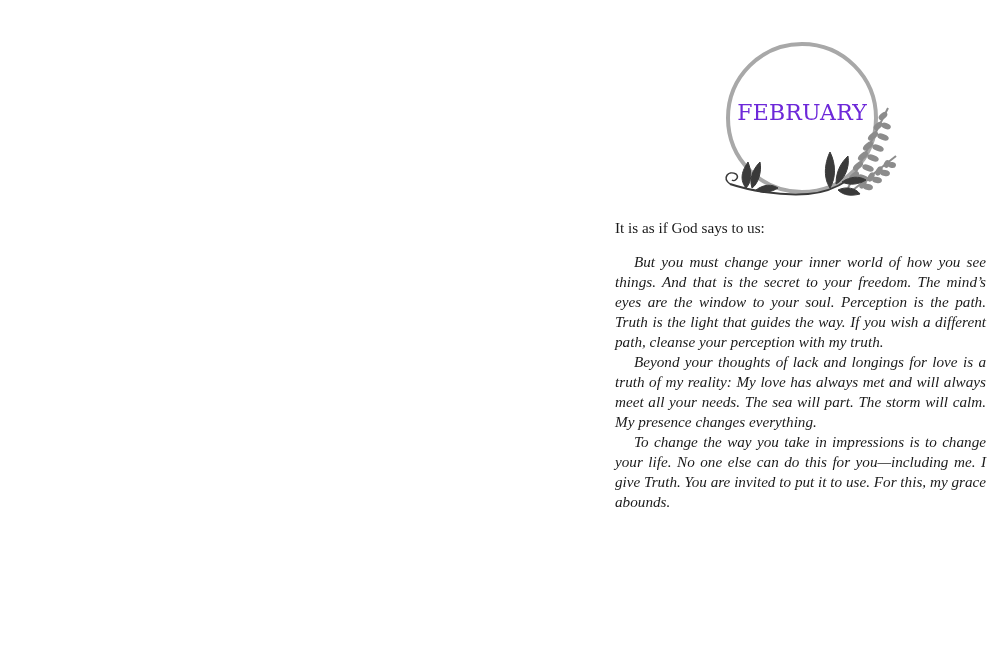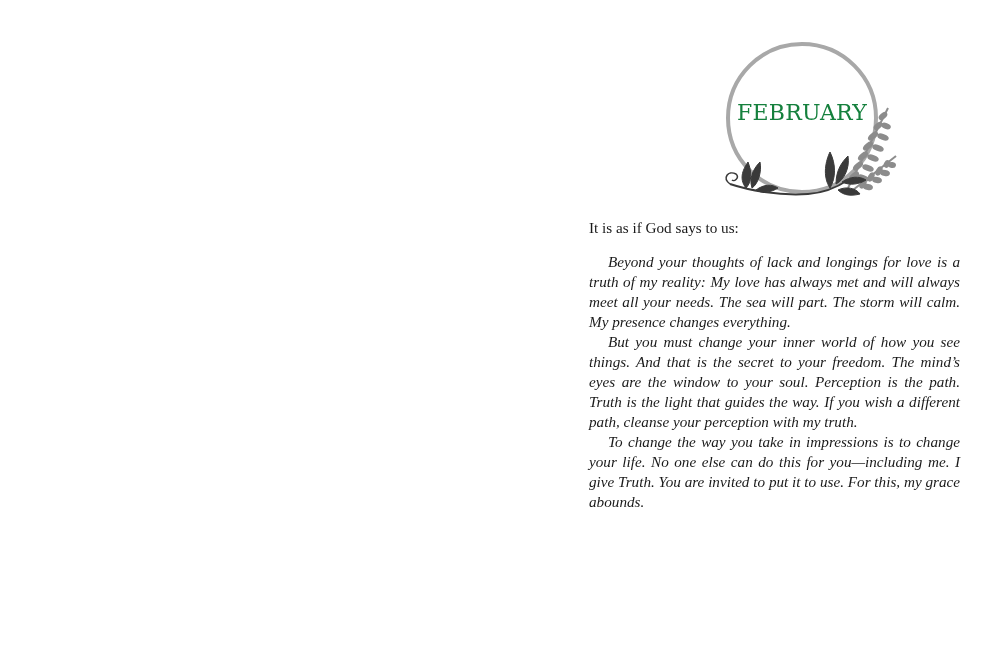--- a/index.html
+++ b/index.html
@@ -41,31 +41,31 @@
     .emblem svg {
       position: absolute;
       left: 0;
       top: 0;
     }
     .month-title {
       position: absolute;
       left: 737px;
       top: 98px;
       width: 130px;
-      text-align: center;
+      text-align: right;
       font-family: "DejaVu Serif", "Liberation Serif", serif;
       font-size: 22px;
       letter-spacing: 0.2px;
-      color: #15803d;
+      color: #6d28d9;
       line-height: 30px;
       white-space: nowrap;
     }
     .body-text {
       position: absolute;
-      left: 589px;
+      left: 615px;
       top: 218px;
       width: 371px;
       font-size: 15.2px;
       line-height: 20px;
     }
     .intro {
       margin: 0 0 14px 0;
       font-style: normal;
     }
     .quote p {
@@ -132,17 +132,17 @@
       <path d="M124 144 C 132 138, 142 138, 148 142 C 142 146, 132 148, 124 144 Z"></path>
     </g>
   </svg>
 </div>
 
 <div class="month-title">FEBRUARY</div>
 
 <div class="body-text">
   <p class="intro">It is as if God says to us:</p>
   <div class="quote">
+    <p class="indent">But you must change your inner world of how you see things. And that is the secret to your freedom. The mind’s eyes are the window to your soul. Perception is the path. Truth is the light that guides the way. If you wish a different path, cleanse your perception with my truth.</p>
     <p class="indent">Beyond your thoughts of lack and longings for love is a truth of my reality: My love has always met and will always meet all your needs. The sea will part. The storm will calm. My presence changes everything.</p>
-    <p class="indent">But you must change your inner world of how you see things. And that is the secret to your freedom. The mind’s eyes are the window to your soul. Perception is the path. Truth is the light that guides the way. If you wish a different path, cleanse your perception with my truth.</p>
     <p class="indent">To change the way you take in impressions is to change your life. No one else can do this for you—including me. I give Truth. You are invited to put it to use. For this, my grace abounds.</p>
   </div>
 </div>
 
 </body></html>

